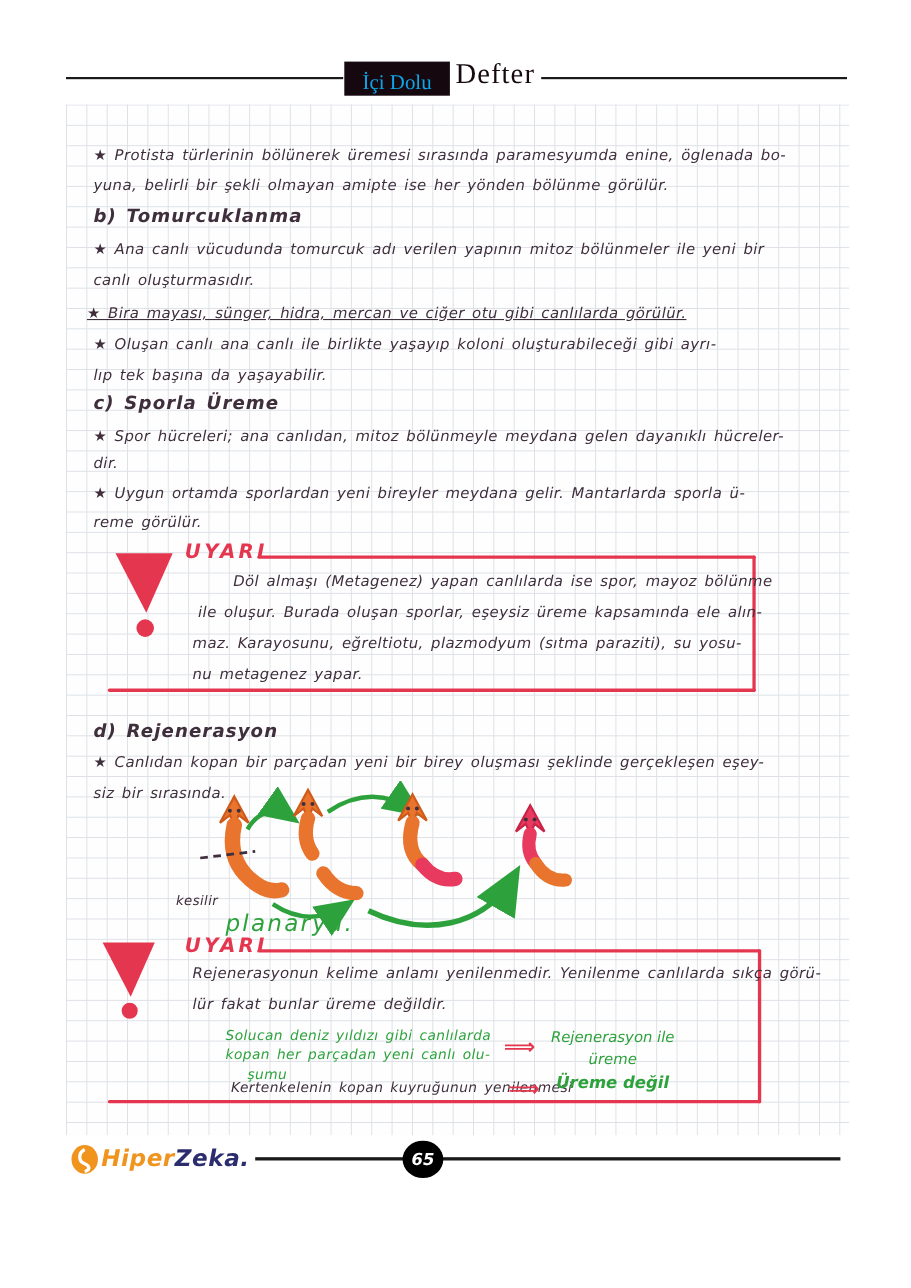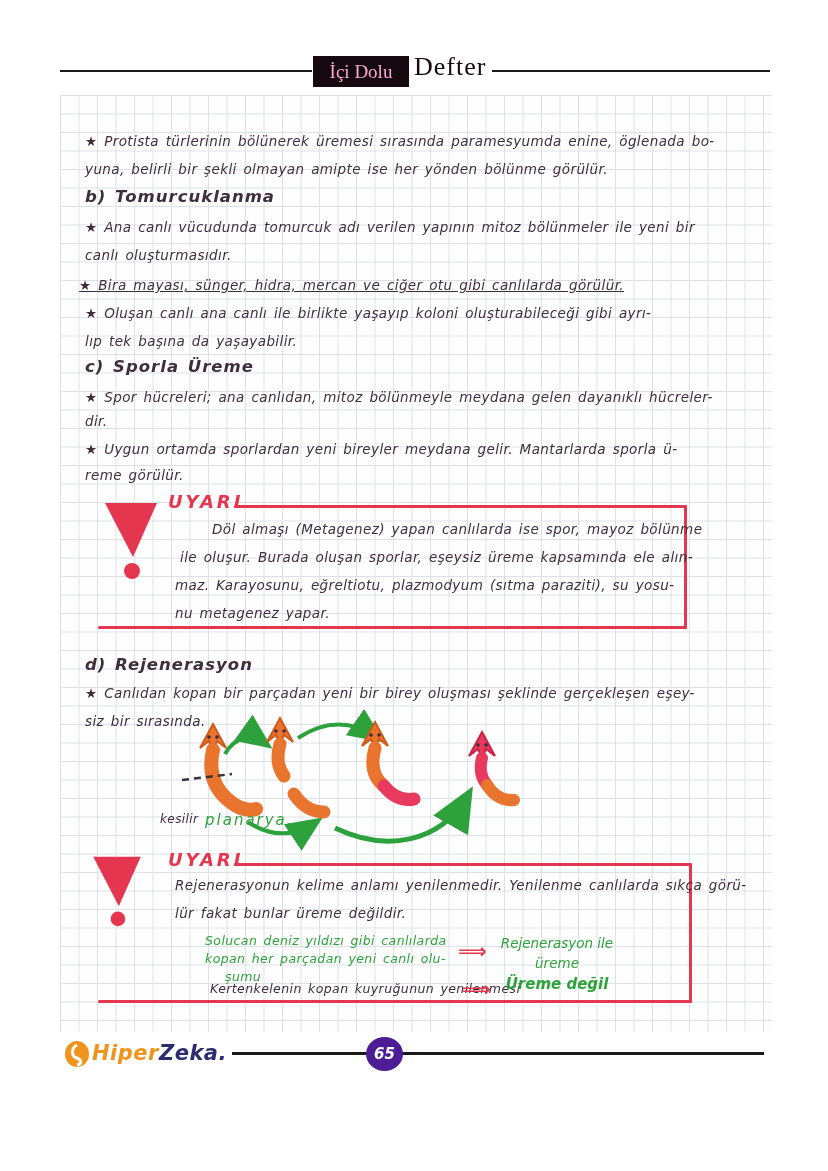--- a/index.html
+++ b/index.html
@@ -4,21 +4,21 @@
 <style>
   html,body{margin:0;padding:0;}
   body{
     width:828px;height:1171px;position:relative;background:#ffffff;
     font-family:"DejaVu Sans",sans-serif;overflow:hidden;
   }
   
   .hline{position:absolute;height:2px;background:#1a1a1a;}
   .badge{
     position:absolute;left:313px;top:56px;width:96px;height:31px;
-    background:#15090f;color:#f9a8d4;display:flex;align-items:center;justify-content:center;
+    background:#15090f;color:#0ea5e9;display:flex;align-items:flex-end;justify-content:center;
     font-family:"Liberation Serif",serif;font-size:19px;
   }
   .deftitle{
     position:absolute;left:414px;top:52px;
     font-family:"Liberation Serif",serif;font-size:26px;color:#15090f;letter-spacing:1px;
   }
   
   .sheet{
     position:absolute;left:60px;top:95px;width:712px;height:937px;background:#fefefe;
     background-image:
@@ -39,21 +39,21 @@
   .rline{position:absolute;background:#e5364f;border-radius:2px;}
   .excl{position:absolute;}
   .arrowglyph{position:absolute;color:#e5364f;font-weight:bold;font-size:20px;font-style:italic;}
   .result{position:absolute;text-align:center;font-style:italic;color:#2da23c;}
   
   .brand{position:absolute;left:92px;top:1041px;font-weight:bold;font-style:italic;font-size:21px;letter-spacing:0.5px;white-space:nowrap;}
   .brand .p1{color:#f0941e;}
   .brand .p2{color:#2b2d6e;}
   .fline{position:absolute;left:232px;top:1052px;width:532px;height:3px;background:#1a1a1a;}
   .pageoval{
-    position:absolute;left:366px;top:1037px;width:37px;height:34px;background:#4c1d95;
+    position:absolute;left:366px;top:1037px;width:37px;height:34px;background:#000000;
     border-radius:50%;color:#ffffff;display:flex;align-items:center;justify-content:center;
     font-style:italic;font-weight:bold;font-size:15px;z-index:2;
   }
 </style>
 </head>
 <body>
 
 <div class="hline" style="left:60px;top:70px;width:252px;"></div>
 <div class="badge">
   <span>İçi Dolu</span>
@@ -134,21 +134,21 @@
 
     <g>
       <polygon points="352,22 365,46 356,39 352,48 348,39 339,46" fill="#e83a5e" stroke="#c92348" stroke-width="2"></polygon>
       <circle cx="348" cy="35" r="1.8" fill="#3f2e3c"></circle>
         <circle cx="356" cy="35" r="1.8" fill="#3f2e3c"></circle>
       <path d="M352,48 C349,60 351,68 357,75" fill="none" stroke="#e83a5e" stroke-width="12" stroke-linecap="round"></path>
       <path d="M357,75 C364,86 373,91 384,90" fill="none" stroke="#e8742e" stroke-width="12" stroke-linecap="round"></path>
     </g>
   </svg>
   <div class="line" style="left:100px;top:692px;font-size:12px;margin-top:25px;">kesilir</div>
-  <div class="line green" style="left:145px;top:716px;font-size:15px;letter-spacing:2px;">planarya.</div>
+  <div class="line green" style="left:145px;top:732px;font-size:21px;letter-spacing:2px;">planarya.</div>
 
   <svg class="excl" style="left:30px;top:760px;" width="54" height="84" viewBox="0 0 58 92">
     <polygon points="3,2 55,2 31,56" fill="#e5364f"></polygon>
     <circle cx="30" cy="70" r="8" fill="#e5364f"></circle>
   </svg>
   <div class="warntitle" style="left:108px;top:754px;">UYARI</div>
   <div class="rline" style="left:174px;top:768px;width:458px;height:3px;"></div>
   <div class="rline" style="left:629px;top:768px;width:3px;height:140px;"></div>
   <div class="rline" style="left:38px;top:905px;width:594px;height:3px;"></div>
   <div class="line" style="left:115px;top:782px;">Rejenerasyonun kelime anlamı yenilenmedir. Yenilenme canlılarda sıkça görü-</div>

